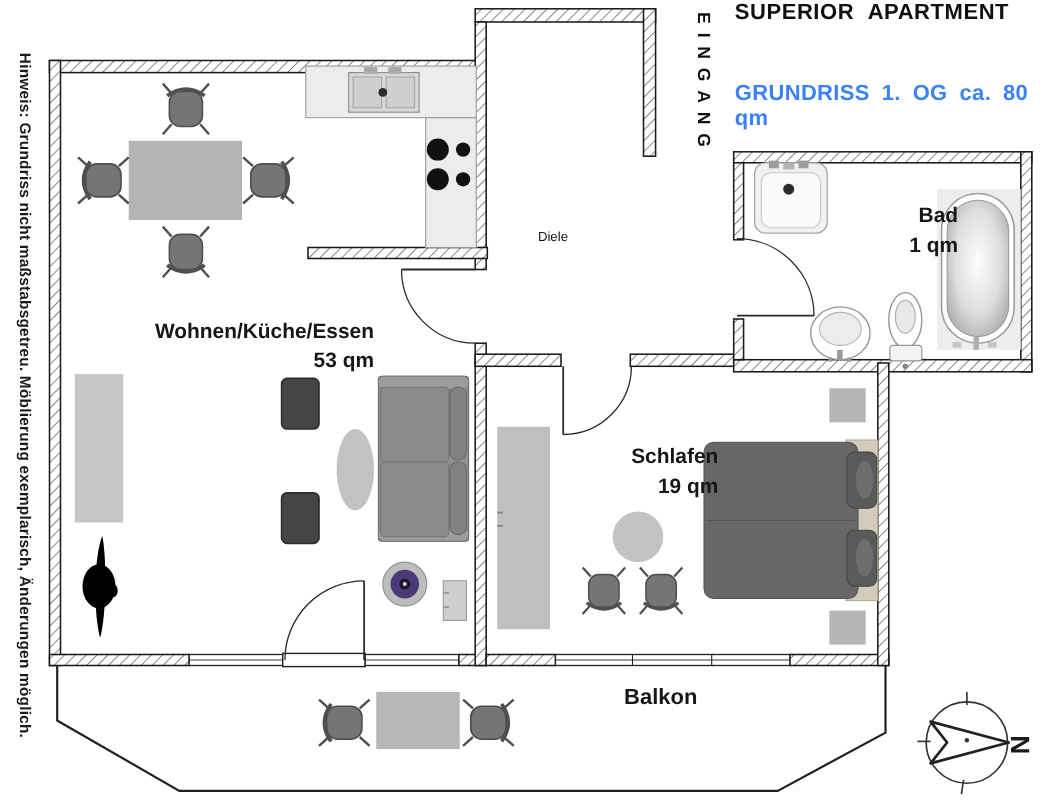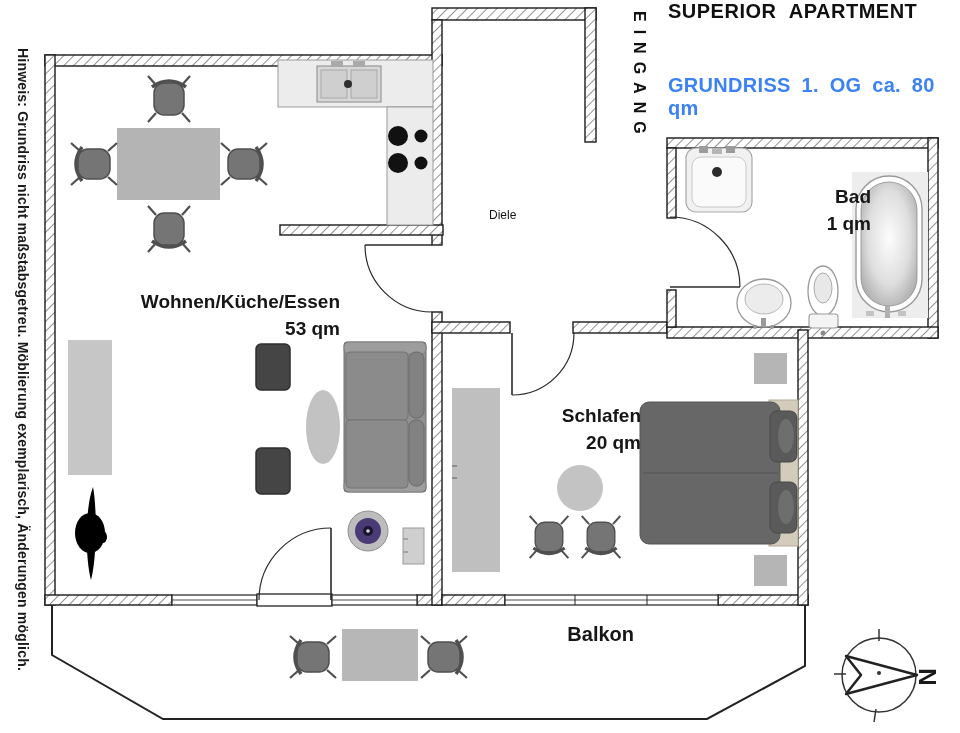--- a/index.html
+++ b/index.html
@@ -248,22 +248,22 @@
     <span class="ar">53 qm</span>
   </div>
 
   <div class="diele-lbl">Diele</div>
 
   <div class="lbl" style="left:751px;top:183px;width:120px;">
     <span class="nm">Bad</span>
     <span class="ar">1 qm</span>
   </div>
 
-  <div class="lbl" style="left:521px;top:402px;width:120px;">
+  <div class="lbl" style="left:533px;top:402px;width:120px;">
     <span class="nm">Schlafen</span>
-    <span class="ar">20 qm</span>
+    <span class="ar">19 qm</span>
   </div>
 
   <div class="lbl" style="left:514px;top:621px;width:120px;font-size:20px;">
     <span class="nm">Balkon</span>
   </div>
 
 </div>
 
 </body></html>

